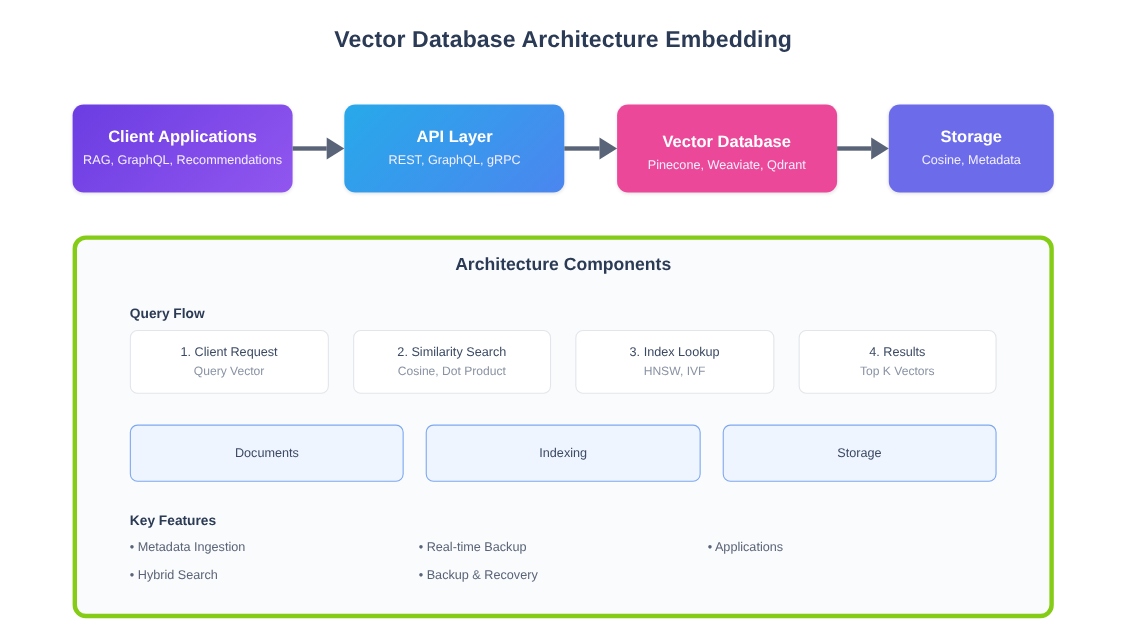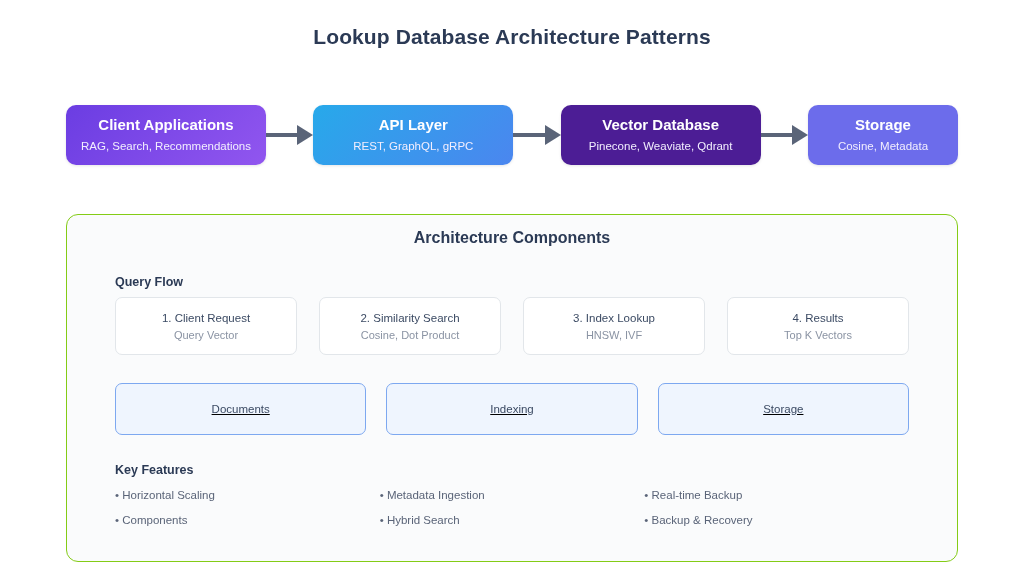--- a/index.html
+++ b/index.html
@@ -37,21 +37,21 @@
     position: absolute;
     top: 94px;
     left: 66px;
     width: 892px;
     height: 82px;
     display: flex;
     align-items: center;
   }
 
   .pipe-box {
-    height: 60px;
+    height: 80px;
     border-radius: 10px;
     display: flex;
     flex-direction: column;
     align-items: center;
     justify-content: center;
     color: #ffffff;
     text-align: center;
     box-shadow: 0 1px 3px rgba(0,0,0,0.10);
     padding: 16px 8px;
   }
@@ -63,21 +63,21 @@
   }
   .pipe-box .pb-sub {
     font-size: 11.5px;
     font-weight: normal;
     line-height: 1.2;
     color: #f2eefe;
   }
 
   .box-client  { width: 200px; background: linear-gradient(135deg, #6b3de2 0%, #9156ef 100%); }
   .box-api     { width: 200px; background: linear-gradient(135deg, #27a9ea 0%, #4b86ef 100%); }
-  .box-vdb     { width: 200px; background: #4c1d95; }
+  .box-vdb     { width: 200px; background: #ec4899; justify-content: flex-end; }
   .box-storage { width: 150px; background: #6c6ceb; }
 
   .arrow {
     flex: 1 1 auto;
     height: 12px;
     position: relative;
     display: flex;
     align-items: center;
   }
   .arrow .shaft {
@@ -93,21 +93,21 @@
   }
 
   
   .panel {
     position: absolute;
     top: 214px;
     left: 66px;
     width: 892px;
     height: 348px;
     background: #fafbfc;
-    border: 1px solid #84cc16;
+    border: 4px solid #84cc16;
     border-radius: 12px;
   }
 
   .panel-title {
     margin-top: 14px;
     text-align: center;
     font-size: 16px;
     font-weight: bold;
     color: #2b3a55;
   }
@@ -141,21 +141,21 @@
     font-size: 11.5px;
     color: #3b4a63;
     margin-bottom: 5px;
   }
   .qf-card .qf-sub {
     font-size: 11px;
     color: #8a93a3;
   }
 
   
-  .if-row { display: flex; gap: 20px; text-decoration: underline; }
+  .if-row { display: flex; gap: 20px; }
   .if-box {
     flex: 1 1 0;
     height: 52px;
     background: #eff5fe;
     border: 1px solid #7da8f0;
     border-radius: 7px;
     display: flex;
     align-items: center;
     justify-content: center;
     font-size: 11.5px;
@@ -172,27 +172,27 @@
     font-size: 11.5px;
     color: #5a6478;
     line-height: 1.75;
   }
 </style>
 </head>
 <body>
 
 <div class="page">
 
-  <div class="page-title">Lookup Database Architecture Patterns</div>
+  <div class="page-title">Vector Database Architecture Embedding</div>
 
   <div class="pipeline">
 
     <div class="pipe-box box-client">
       <div class="pb-title">Client Applications</div>
-      <div class="pb-sub">RAG, Search, Recommendations</div>
+      <div class="pb-sub">RAG, GraphQL, Recommendations</div>
     </div>
 
     <div class="arrow">
       <div class="shaft"></div>
       <div class="head"></div>
     </div>
 
     <div class="pipe-box box-api">
       <div class="pb-title">API Layer</div>
       <div class="pb-sub">REST, GraphQL, gRPC</div>
@@ -255,23 +255,22 @@
       <div class="if-row">
         <div class="if-box">Documents</div>
         <div class="if-box">Indexing</div>
         <div class="if-box">Storage</div>
       </div>
     </div>
 
     <div class="section">
       <div class="section-label">Key Features</div>
       <div class="kf-grid">
-        <div class="kf-item">• Horizontal Scaling</div>
         <div class="kf-item">• Metadata Ingestion</div>
         <div class="kf-item">• Real-time Backup</div>
-        <div class="kf-item">• Components</div>
+        <div class="kf-item">• Applications</div>
         <div class="kf-item">• Hybrid Search</div>
         <div class="kf-item">• Backup &amp; Recovery</div>
       </div>
     </div>
 
   </div>
 </div>
 
 </body></html>

